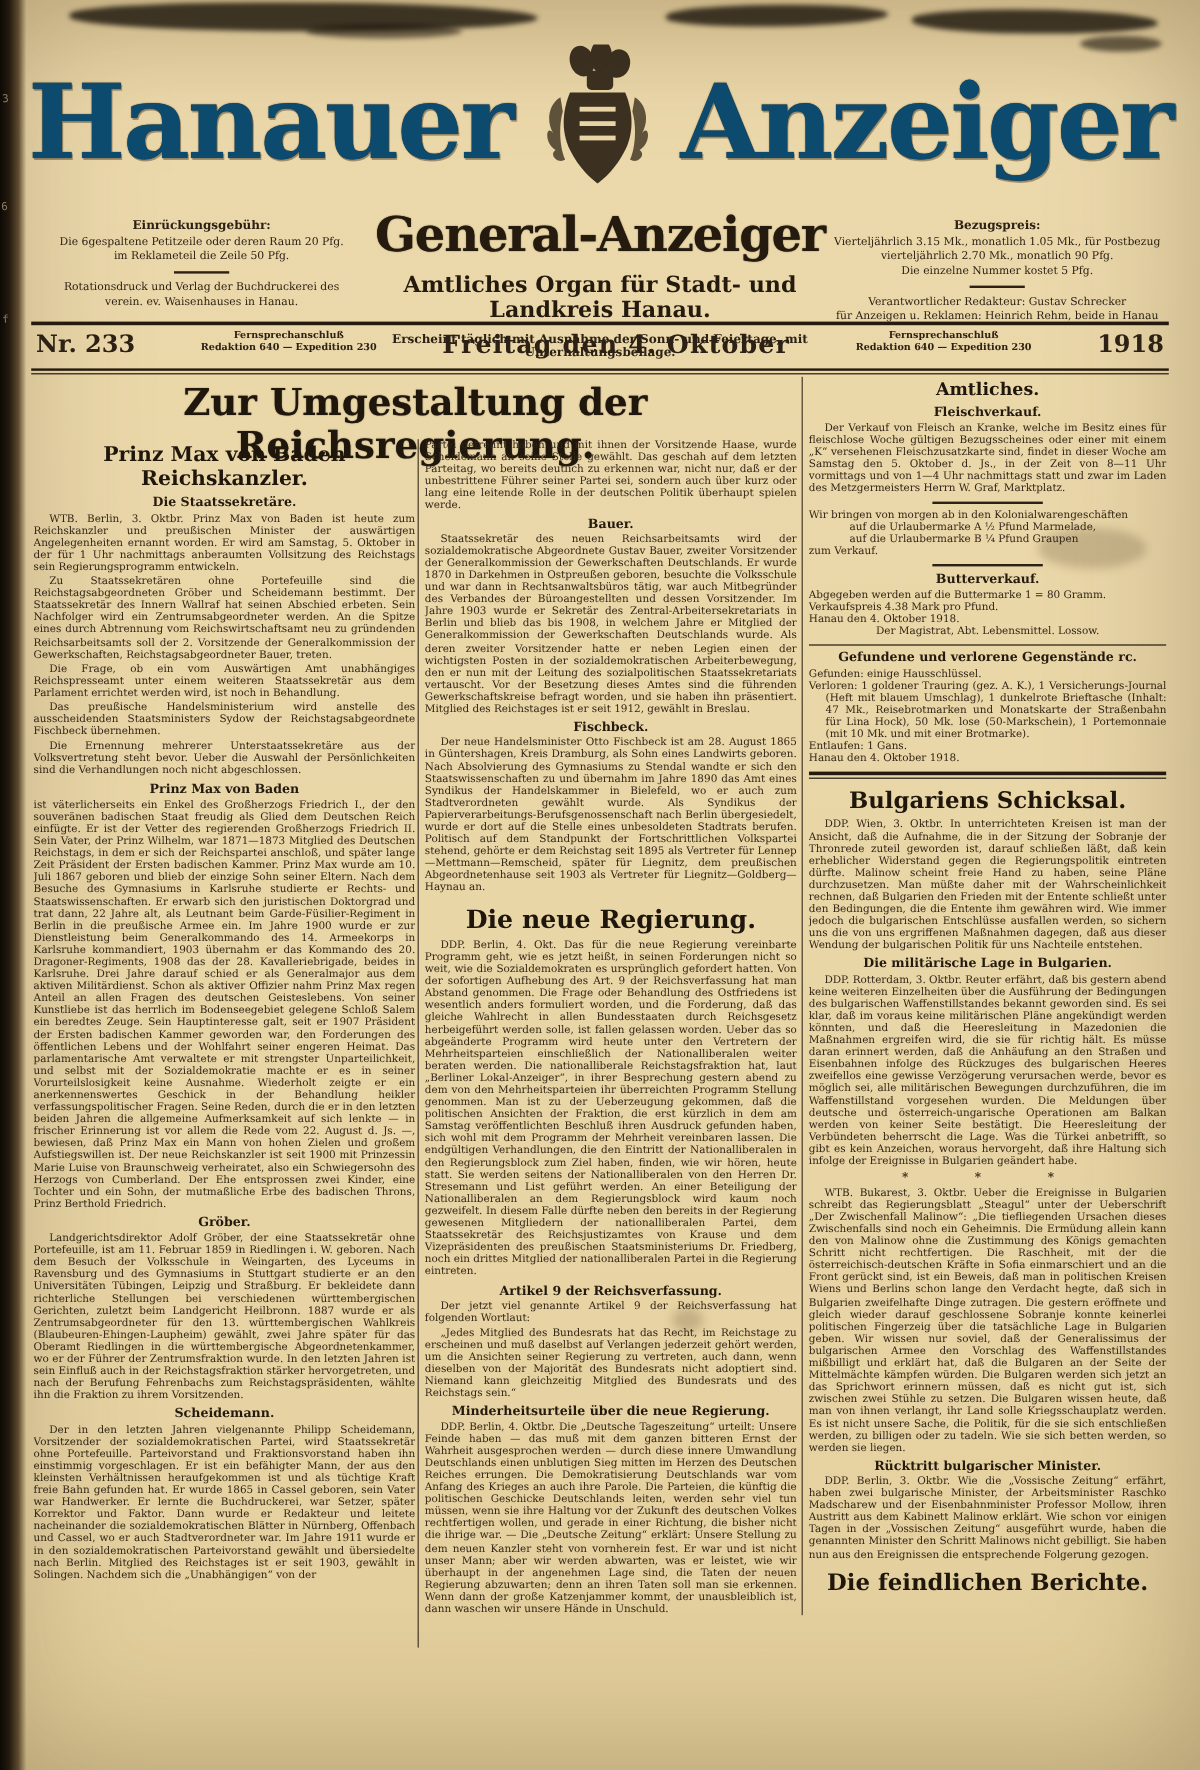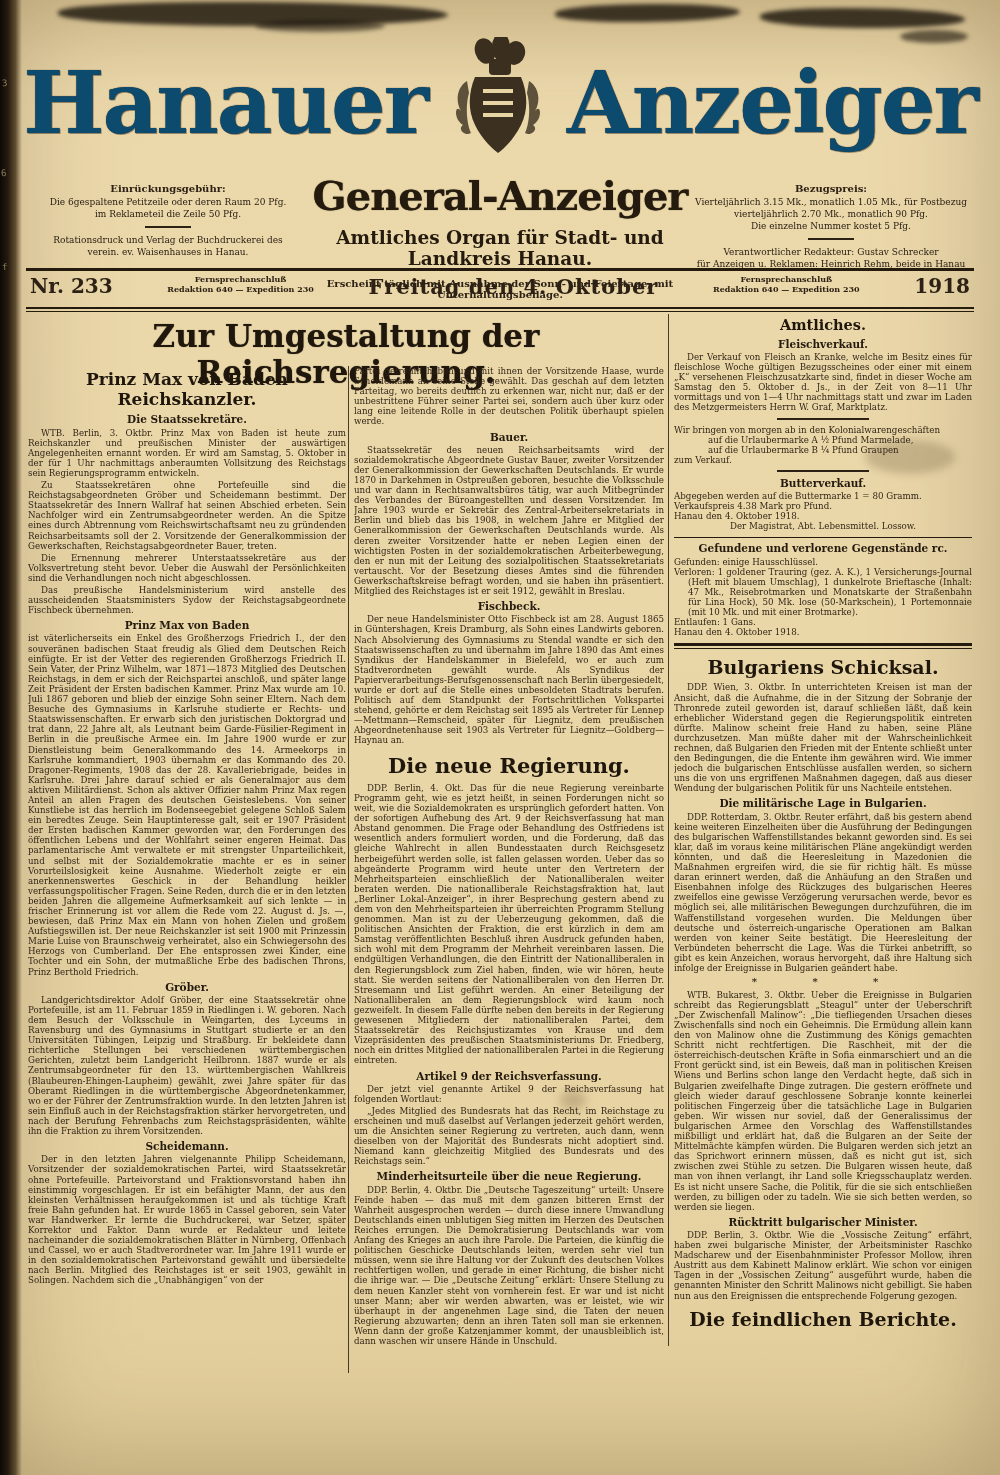--- a/index.html
+++ b/index.html
@@ -153,22 +153,23 @@
   <div class="lead-head">Zur Umgestaltung der Reichsregierung.</div>
 
   <div class="vr vr1"></div>
   <div class="vr vr2"></div>
 
   <div class="col col1">
     <div class="h2x">Prinz Max von Baden Reichskanzler.</div>
     <div class="h3x">Die Staatssekretäre.</div>
     <p class="np-p">WTB. Berlin, 3. Oktbr. Prinz Max von Baden ist heute zum Reichskanzler und preußischen Minister der auswärtigen Angelegenheiten ernannt worden. Er wird am Samstag, 5. Oktober in der für 1 Uhr nachmittags anberaumten Vollsitzung des Reichstags sein Regierungsprogramm entwickeln.</p>
     <p class="np-p">Zu Staatssekretären ohne Portefeuille sind die Reichstagsabgeordneten Gröber und Scheidemann bestimmt. Der Staatssekretär des Innern Wallraf hat seinen Abschied erbeten. Sein Nachfolger wird ein Zentrumsabgeordneter werden. An die Spitze eines durch Abtrennung vom Reichswirtschaftsamt neu zu gründenden Reichsarbeitsamts soll der 2. Vorsitzende der Generalkommission der Gewerkschaften, Reichstagsabgeordneter Bauer, treten.</p>
+    <p class="np-p">Die Frage, ob ein vom Auswärtigen Amt unabhängiges Reichspresseamt unter einem weiteren Staatssekretär aus dem Parlament errichtet werden wird, ist noch in Behandlung.</p>
+    <p class="np-p">Das preußische Handelsministerium wird anstelle des ausscheidenden Staatsministers Sydow der Reichstagsabgeordnete Fischbeck übernehmen.</p>
     <p class="np-p">Die Ernennung mehrerer Unterstaatssekretäre aus der Volksvertretung steht bevor. Ueber die Auswahl der Persönlichkeiten sind die Verhandlungen noch nicht abgeschlossen.</p>
-    <p class="np-p">Das preußische Handelsministerium wird anstelle des ausscheidenden Staatsministers Sydow der Reichstagsabgeordnete Fischbeck übernehmen.</p>
     <div class="h3x">Prinz Max von Baden</div>
     <p class="np-p" style="text-indent:0;">ist väterlicherseits ein Enkel des Großherzogs Friedrich I., der den souveränen badischen Staat freudig als Glied dem Deutschen Reich einfügte. Er ist der Vetter des regierenden Großherzogs Friedrich II. Sein Vater, der Prinz Wilhelm, war 1871—1873 Mitglied des Deutschen Reichstags, in dem er sich der Reichspartei anschloß, und später lange Zeit Präsident der Ersten badischen Kammer. Prinz Max wurde am 10. Juli 1867 geboren und blieb der einzige Sohn seiner Eltern. Nach dem Besuche des Gymnasiums in Karlsruhe studierte er Rechts- und Staatswissenschaften. Er erwarb sich den juristischen Doktorgrad und trat dann, 22 Jahre alt, als Leutnant beim Garde-Füsilier-Regiment in Berlin in die preußische Armee ein. Im Jahre 1900 wurde er zur Dienstleistung beim Generalkommando des 14. Armeekorps in Karlsruhe kommandiert, 1903 übernahm er das Kommando des 20. Dragoner-Regiments, 1908 das der 28. Kavalleriebrigade, beides in Karlsruhe. Drei Jahre darauf schied er als Generalmajor aus dem aktiven Militärdienst. Schon als aktiver Offizier nahm Prinz Max regen Anteil an allen Fragen des deutschen Geisteslebens. Von seiner Kunstliebe ist das herrlich im Bodenseegebiet gelegene Schloß Salem ein beredtes Zeuge. Sein Hauptinteresse galt, seit er 1907 Präsident der Ersten badischen Kammer geworden war, den Forderungen des öffentlichen Lebens und der Wohlfahrt seiner engeren Heimat. Das parlamentarische Amt verwaltete er mit strengster Unparteilichkeit, und selbst mit der Sozialdemokratie machte er es in seiner Vorurteilslosigkeit keine Ausnahme. Wiederholt zeigte er ein anerkennenswertes Geschick in der Behandlung heikler verfassungspolitischer Fragen. Seine Reden, durch die er in den letzten beiden Jahren die allgemeine Aufmerksamkeit auf sich lenkte — in frischer Erinnerung ist vor allem die Rede vom 22. August d. Js. —, bewiesen, daß Prinz Max ein Mann von hohen Zielen und großem Aufstiegswillen ist. Der neue Reichskanzler ist seit 1900 mit Prinzessin Marie Luise von Braunschweig verheiratet, also ein Schwiegersohn des Herzogs von Cumberland. Der Ehe entsprossen zwei Kinder, eine Tochter und ein Sohn, der mutmaßliche Erbe des badischen Throns, Prinz Berthold Friedrich.</p>
     <div class="h3x">Gröber.</div>
     <p class="np-p">Landgerichtsdirektor Adolf Gröber, der eine Staatssekretär ohne Portefeuille, ist am 11. Februar 1859 in Riedlingen i. W. geboren. Nach dem Besuch der Volksschule in Weingarten, des Lyceums in Ravensburg und des Gymnasiums in Stuttgart studierte er an den Universitäten Tübingen, Leipzig und Straßburg. Er bekleidete dann richterliche Stellungen bei verschiedenen württembergischen Gerichten, zuletzt beim Landgericht Heilbronn. 1887 wurde er als Zentrumsabgeordneter für den 13. württembergischen Wahlkreis (Blaubeuren-Ehingen-Laupheim) gewählt, zwei Jahre später für das Oberamt Riedlingen in die württembergische Abgeordnetenkammer, wo er der Führer der Zentrumsfraktion wurde. In den letzten Jahren ist sein Einfluß auch in der Reichstagsfraktion stärker hervorgetreten, und nach der Berufung Fehrenbachs zum Reichstagspräsidenten, wählte ihn die Fraktion zu ihrem Vorsitzenden.</p>
     <div class="h3x">Scheidemann.</div>
     <p class="np-p">Der in den letzten Jahren vielgenannte Philipp Scheidemann, Vorsitzender der sozialdemokratischen Partei, wird Staatssekretär ohne Portefeuille. Parteivorstand und Fraktionsvorstand haben ihn einstimmig vorgeschlagen. Er ist ein befähigter Mann, der aus den kleinsten Verhältnissen heraufgekommen ist und als tüchtige Kraft freie Bahn gefunden hat. Er wurde 1865 in Cassel geboren, sein Vater war Handwerker. Er lernte die Buchdruckerei, war Setzer, später Korrektor und Faktor. Dann wurde er Redakteur und leitete nacheinander die sozialdemokratischen Blätter in Nürnberg, Offenbach und Cassel, wo er auch Stadtverordneter war. Im Jahre 1911 wurde er in den sozialdemokratischen Parteivorstand gewählt und übersiedelte nach Berlin. Mitglied des Reichstages ist er seit 1903, gewählt in Solingen. Nachdem sich die „Unabhängigen“ von der</p>
   </div>
 
   <div class="col col2">
     <p class="np-p" style="text-indent:0;">Partei getrennt haben und mit ihnen der Vorsitzende Haase, wurde Scheidemann an seine Stelle gewählt. Das geschah auf dem letzten Parteitag, wo bereits deutlich zu erkennen war, nicht nur, daß er der unbestrittene Führer seiner Partei sei, sondern auch über kurz oder lang eine leitende Rolle in der deutschen Politik überhaupt spielen werde.</p>

